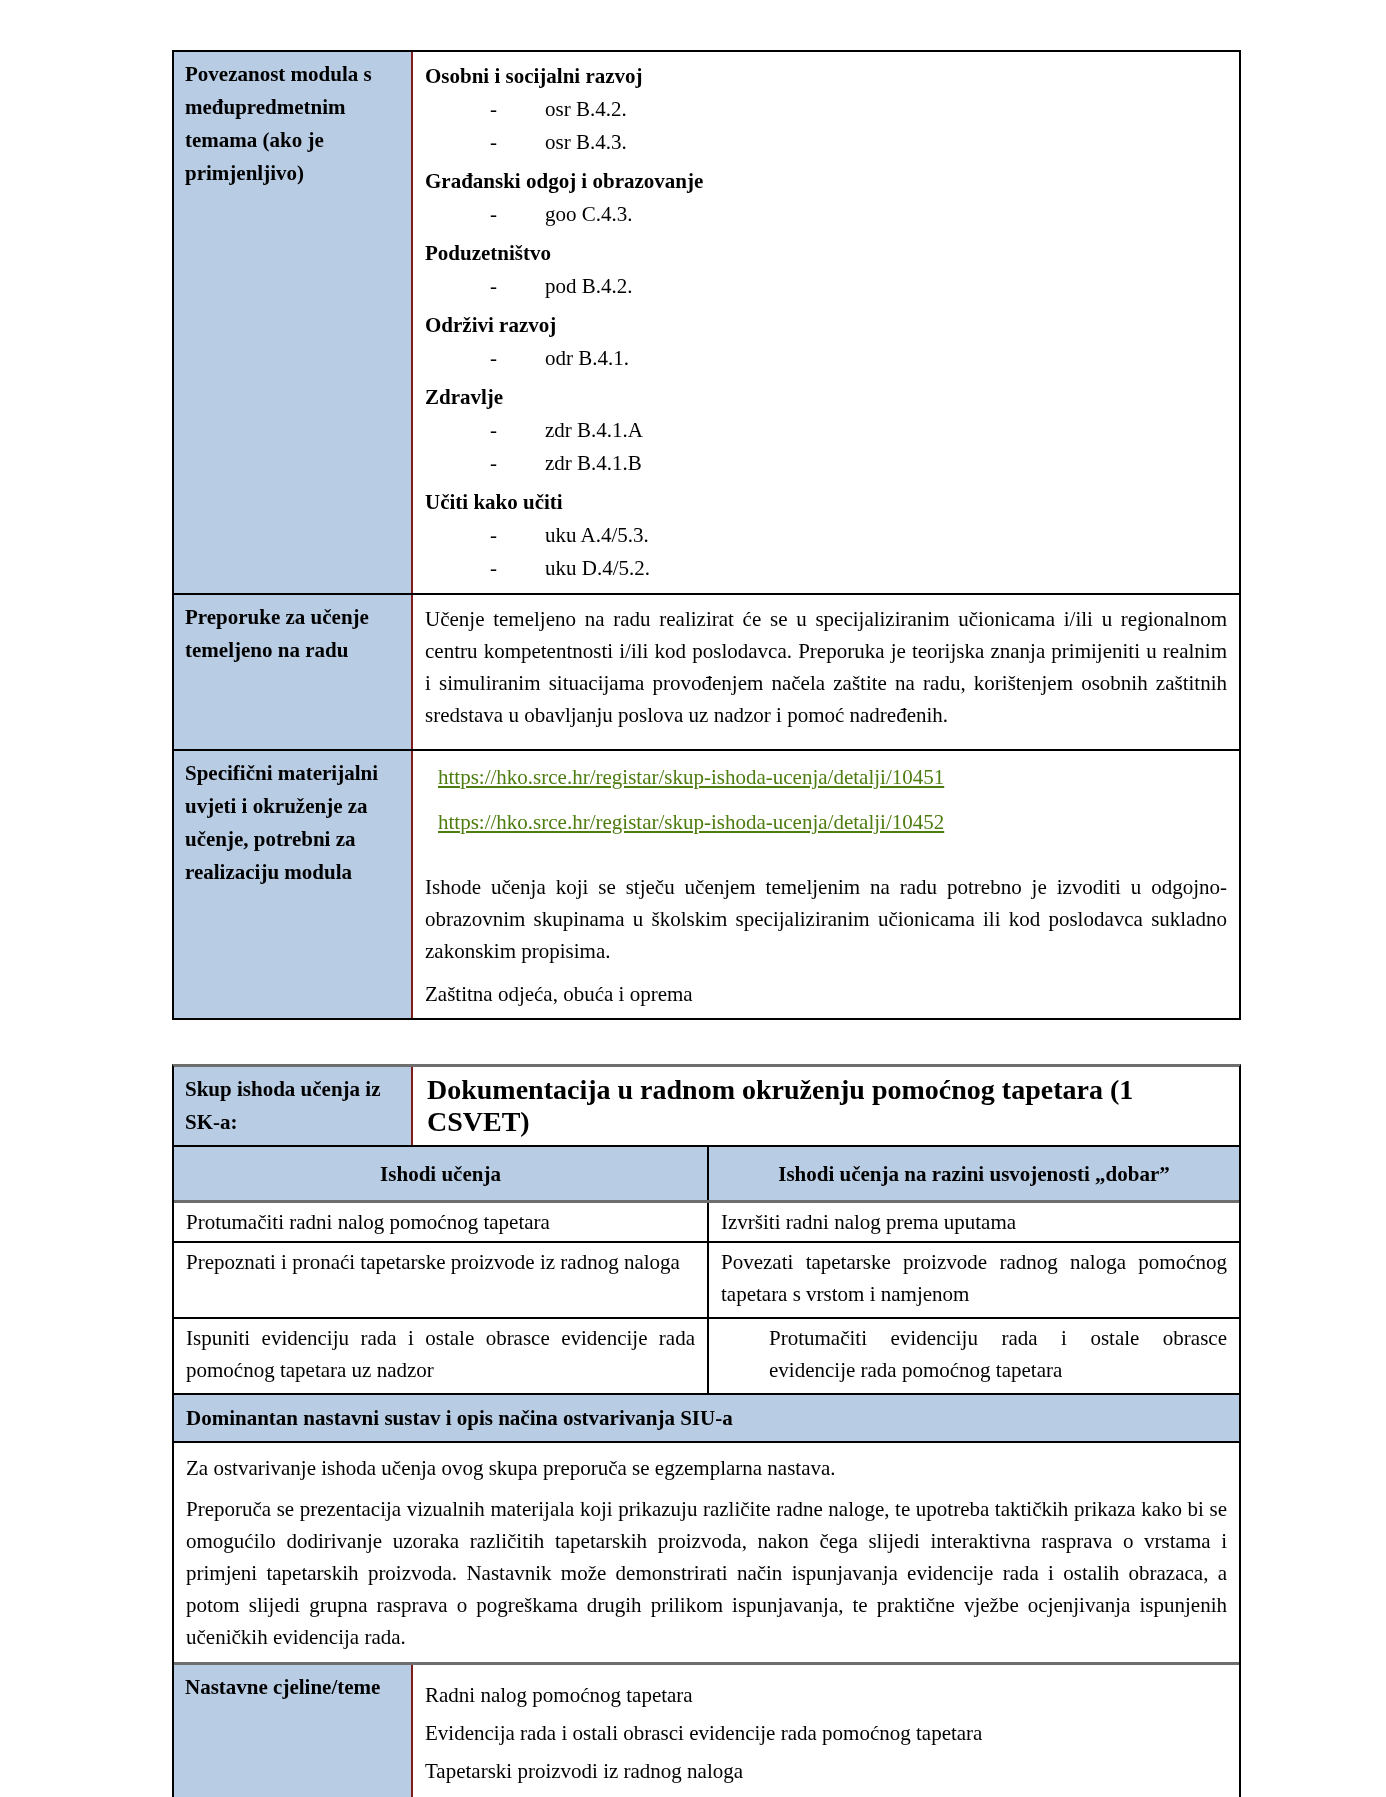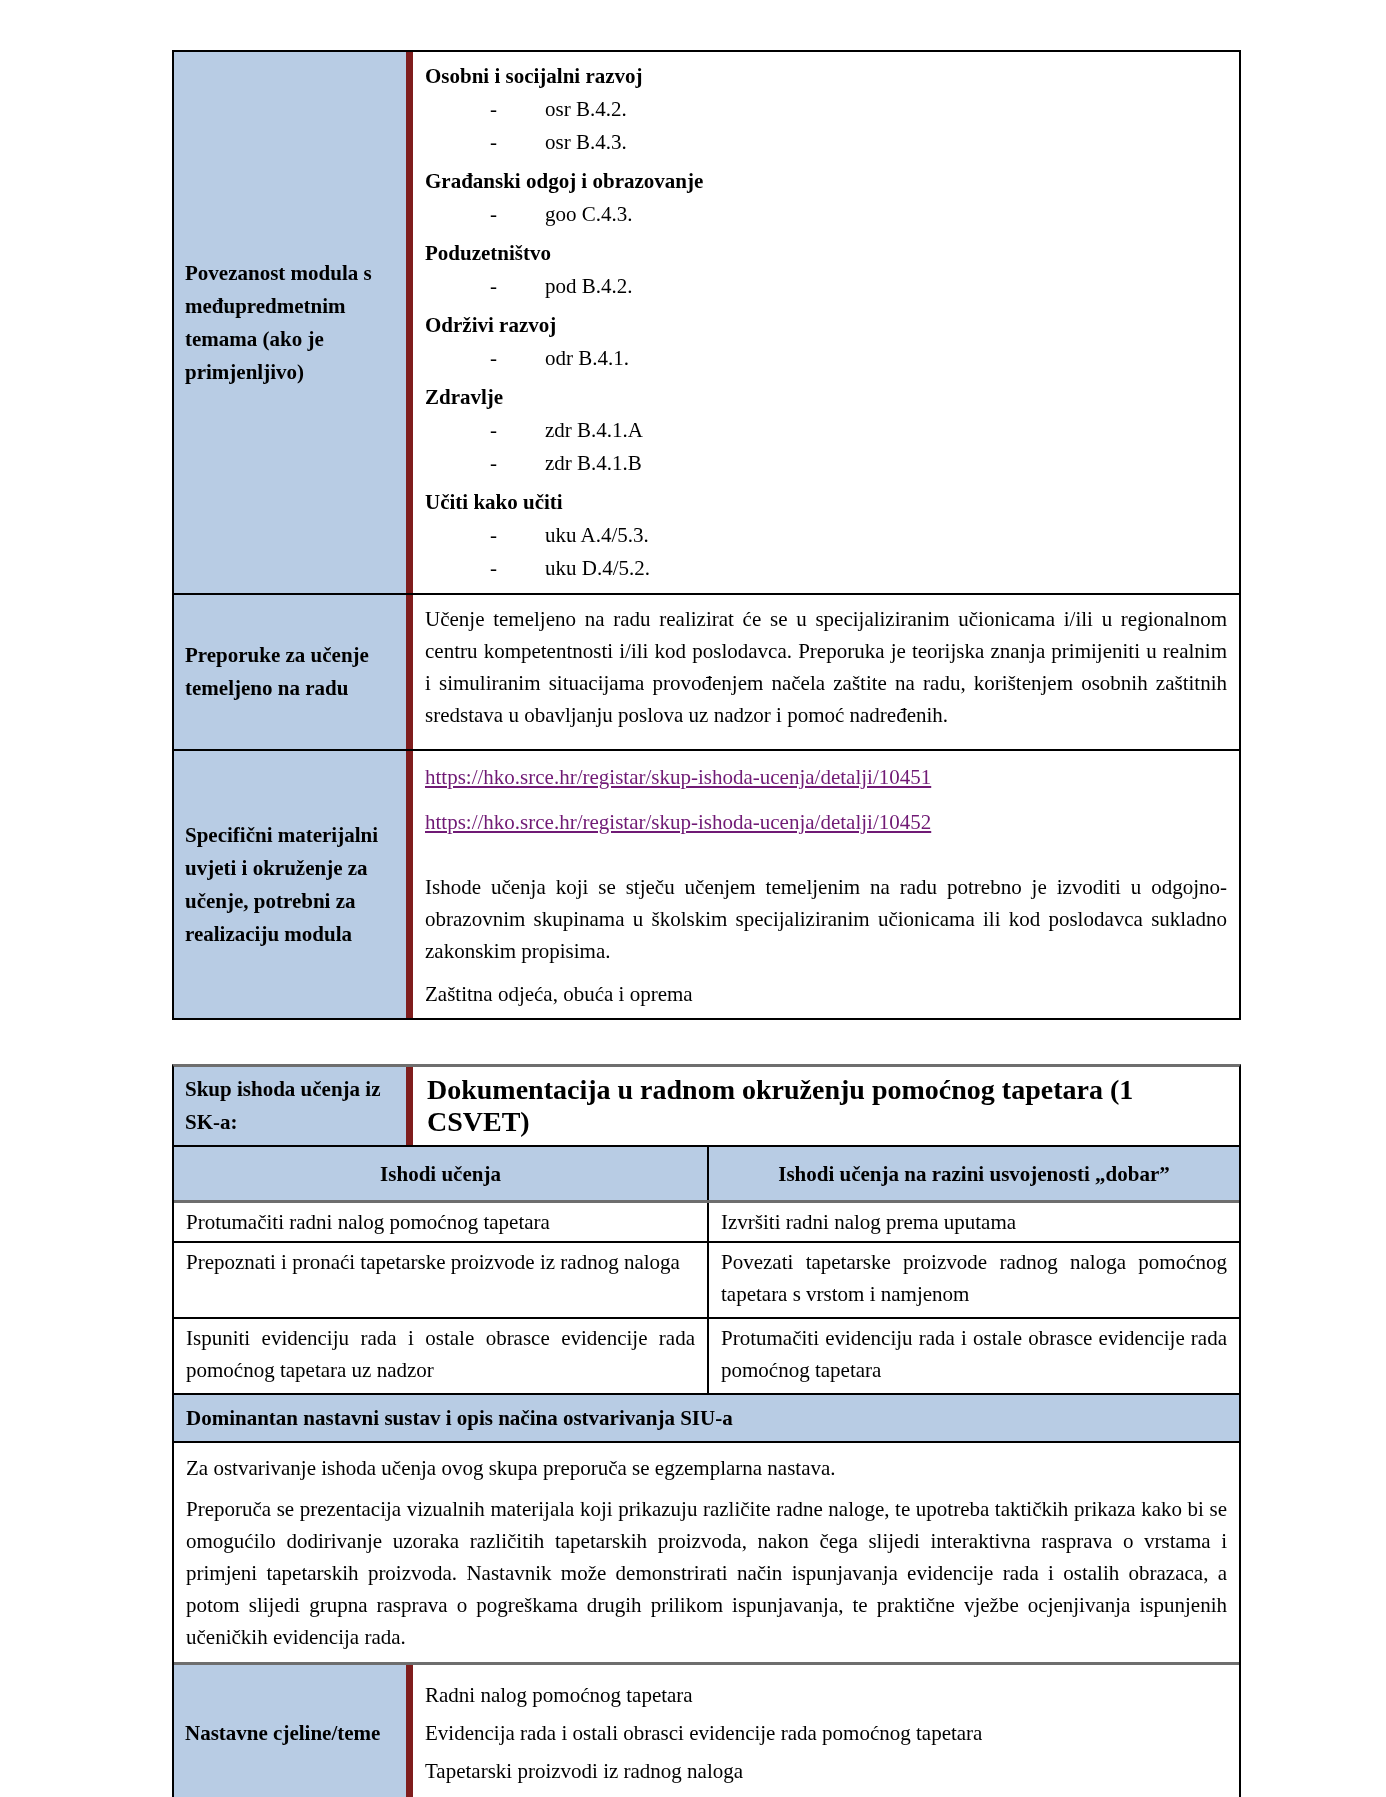--- a/index.html
+++ b/index.html
@@ -15,57 +15,57 @@
   }
   .t1{margin-top:50px;}
   .t2{margin-top:44px;border-top:3px solid #6e6e6e;}
   .trow{display:flex;box-sizing:border-box;}
   .trow+.trow{border-top:2px solid #000000;}
   
   .t2 .trow.gray-top{border-top:3px solid #6e6e6e;}
   
   .lc{
     flex:0 0 239px;box-sizing:border-box;background:#b8cce4;
-    border-right:7px solid #7f1d1d;
-    display:flex;align-items:center;
+    border-right:2px solid #7f1d1d;
+    display:flex;align-items:flex-start;
     padding:6px 11px;font-weight:bold;line-height:33px;
   }
   .rc{flex:1 1 auto;box-sizing:border-box;padding:8px 12px;}
   .r1{min-height:529px;}
   .r2{min-height:156px;}
   .r3{min-height:252px;}
   
   .xc{line-height:33px;}
   .grp-h{font-weight:bold;margin:6px 0 0 0;}
   .grp-h.first{margin-top:0;}
   .li{display:flex;margin-left:65px;}
   .li .dash{flex:0 0 55px;}
   p{margin:0;}
   .just{text-align:justify;}
-  .lnk{color:#701a75;cursor:pointer;}
+  .lnk{color:#4d7c0f;cursor:pointer;margin-left:13px;}
   .lnk-p{margin:2px 0 13px 0;}
   .gap-para{margin-top:33px;}
   .note{margin-top:11px;}
   
   .t2r1{min-height:71px;}
   .skup-val{
     flex:1 1 auto;display:flex;align-items:center;
     font-weight:bold;font-size:28px;padding:6px 14px;box-sizing:border-box;
   }
   .hdr-row{min-height:55px;}
   .hc{
     flex:0 0 535px;box-sizing:border-box;background:#b8cce4;
     border-right:2px solid #000000;font-weight:bold;
     display:flex;align-items:center;justify-content:center;
     text-align:center;padding:4px 10px;
   }
   .hc2{flex:1 1 auto;border-right:none;}
   .or1{min-height:40px;}
   .or2{min-height:76px;}
-  .or3{min-height:76px;}
+  .or3{min-height:76px;gap:48px;}
   .oc{flex:0 0 535px;box-sizing:border-box;border-right:2px solid #000000;padding:3px 12px;}
   .oc2{flex:1 1 auto;box-sizing:border-box;padding:3px 12px;}
   .dom-row{
     min-height:48px;background:#b8cce4;font-weight:bold;
     display:flex;align-items:center;padding:0 12px;box-sizing:border-box;
   }
   .para-row{display:block;min-height:193px;padding:9px 12px;box-sizing:border-box;}
   .para-row .p0{margin-bottom:9px;}
   .nast-row{min-height:117px;}
   .nast-units p{margin:6px 0;}

